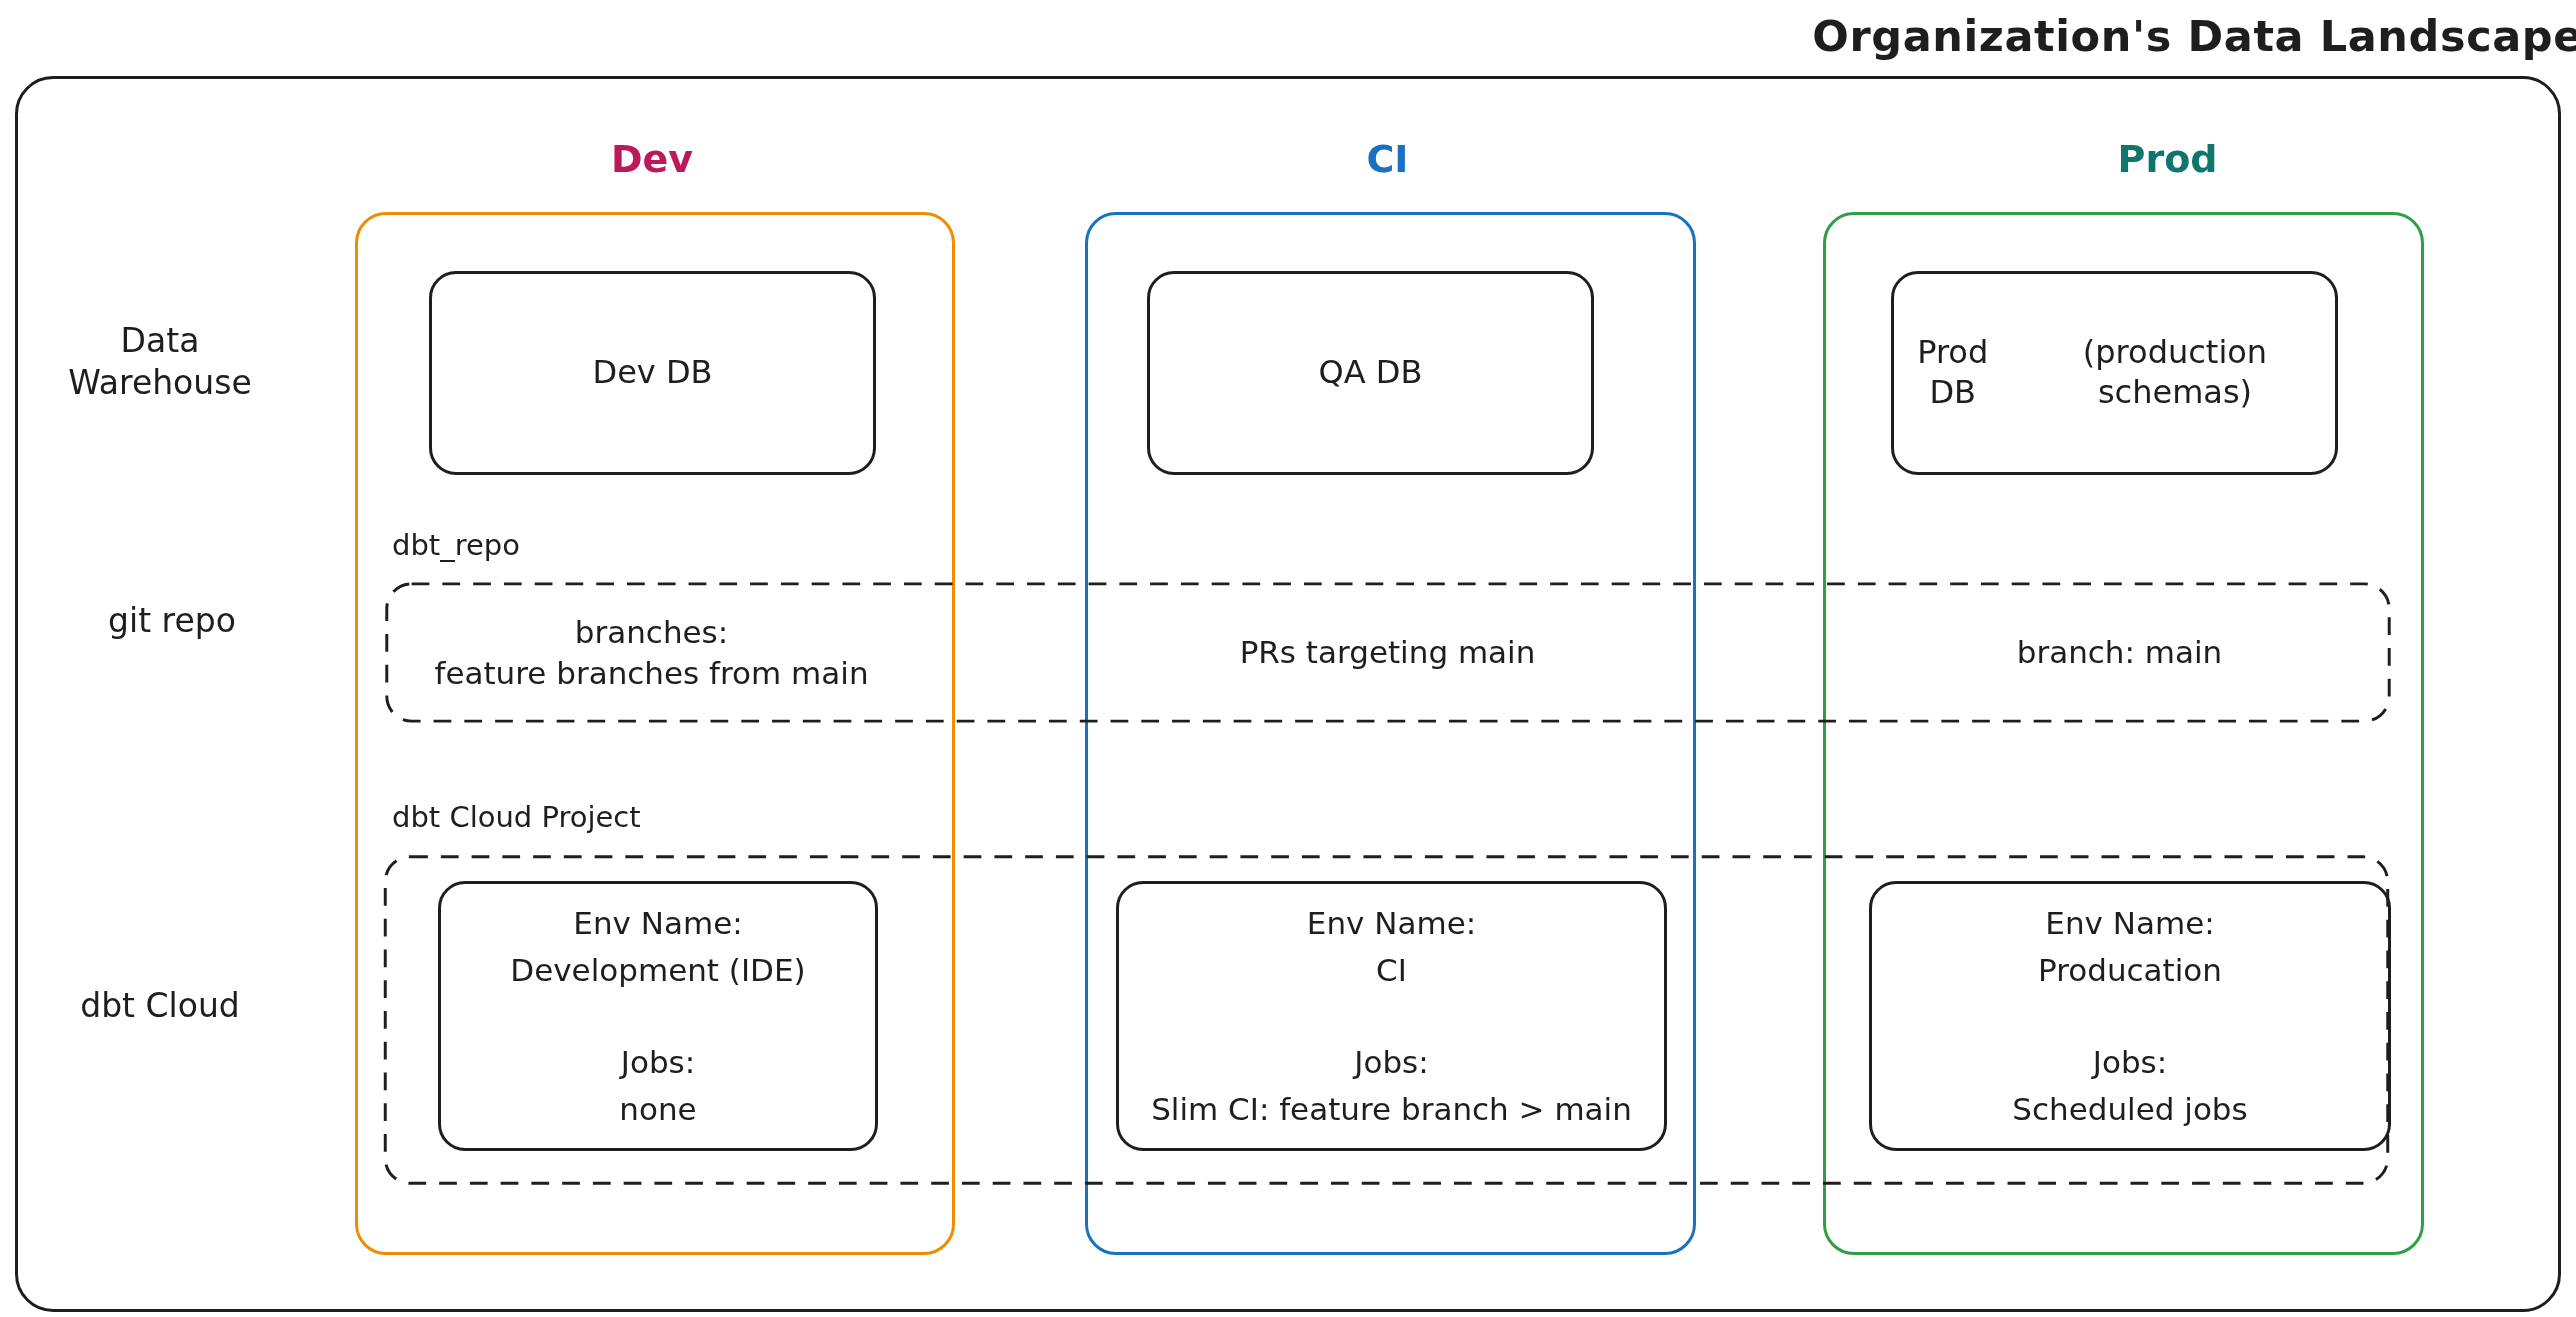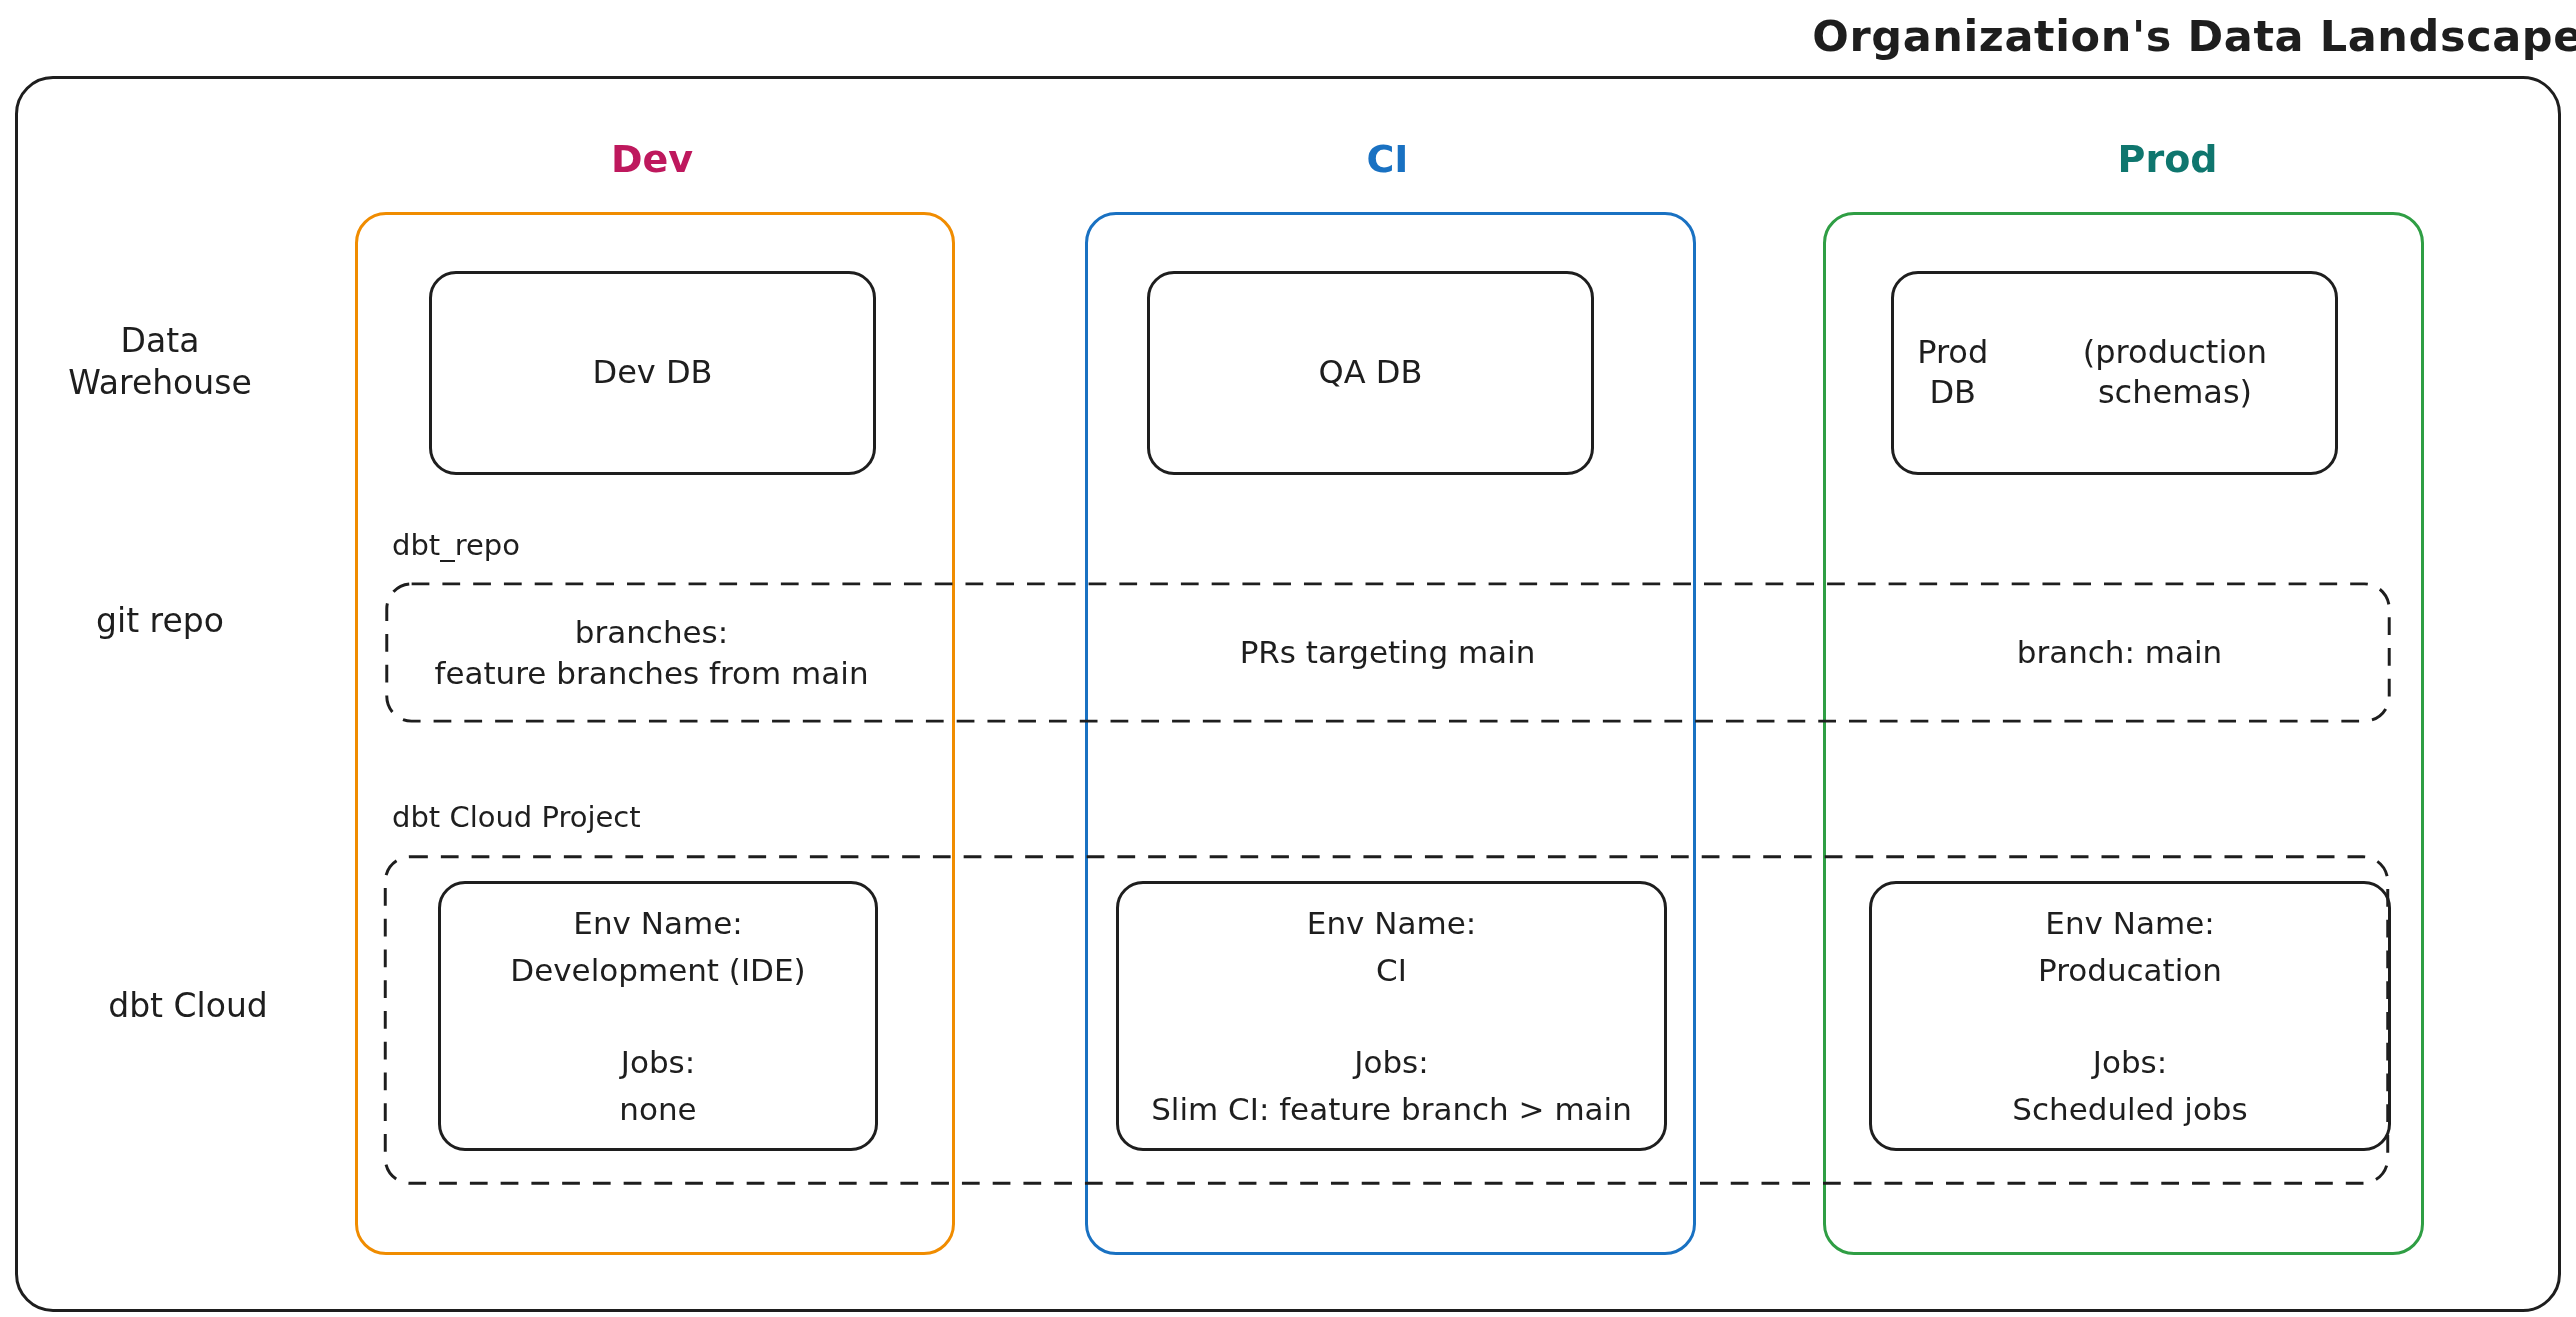--- a/index.html
+++ b/index.html
@@ -57,22 +57,22 @@
 
   .row-label {
     position: absolute;
     left: 18px;
     width: 284px;
     text-align: center;
     font-size: 33px;
     line-height: 1.28;
   }
   .row-label.warehouse { top: 320px; }
-  .row-label.git       { top: 600px; }
-  .row-label.cloud     { top: 985px; padding-left: 28px; }
+  .row-label.git       { top: 600px; padding-left: 12px; }
+  .row-label.cloud     { top: 985px; }
 
   .db-box {
     position: absolute;
     top: 271px;
     height: 198px;
     border: 3.6px solid #1e1e1e;
     border-radius: 27px;
     display: flex;
     flex-direction: row;
     justify-content: center;

